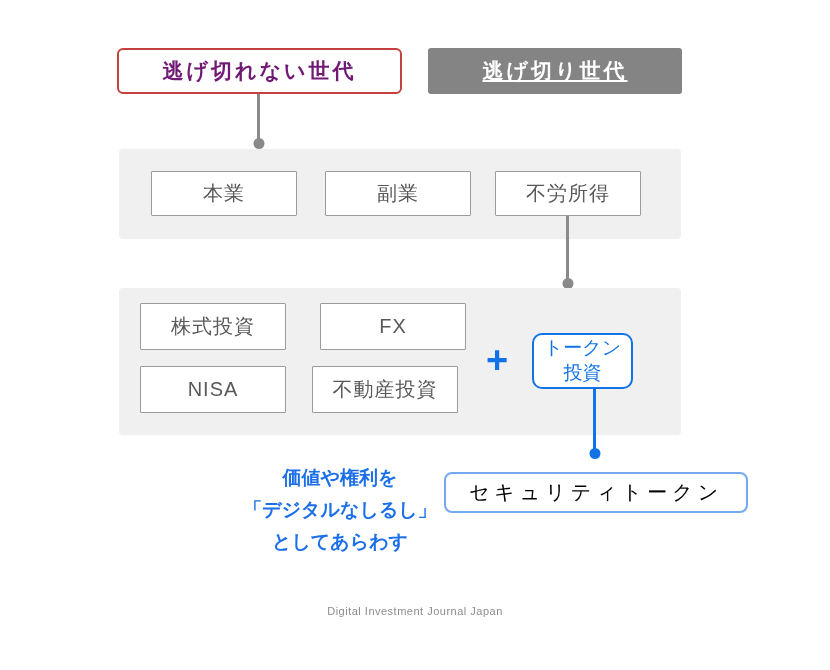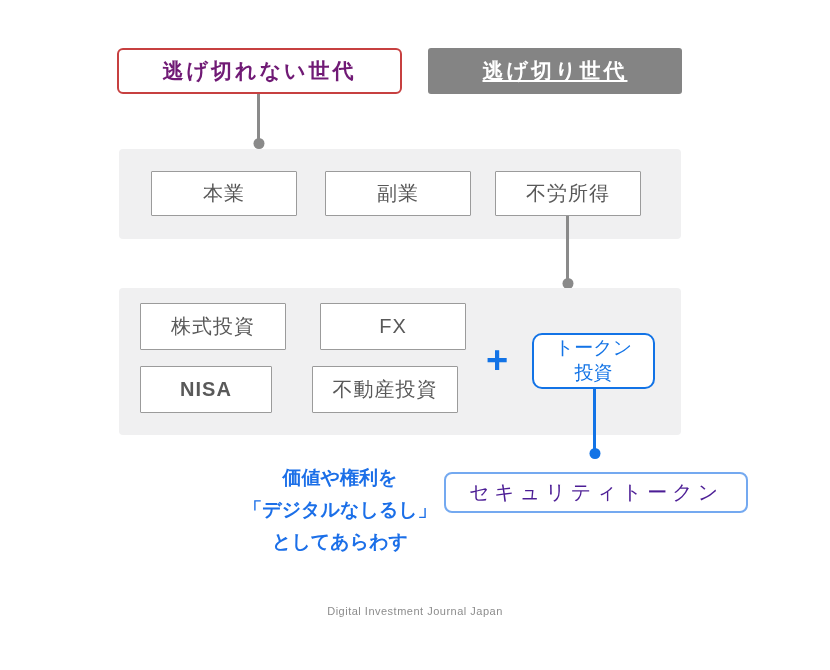--- a/index.html
+++ b/index.html
@@ -42,40 +42,40 @@
   .wbox {
     background:#ffffff; border:1px solid #9b9b9b; border-radius:1px;
     color:#595959; font-size:20px; letter-spacing:1px;
     display:flex; align-items:center; justify-content:center;
   }
   .inc0 { left:151px; top:171px; width:146px; height:45px; }
   .inc1 { left:325px; top:171px; width:146px; height:45px; }
   .inc2 { left:495px; top:171px; width:146px; height:45px; }
   .inv0 { left:140px; top:303px; width:146px; height:47px; }
   .inv1 { left:320px; top:303px; width:146px; height:47px; }
-  .inv2 { left:140px; top:366px; width:132px; height:47px;font-weight:bold; }
+  .inv2 { left:140px; top:366px; width:146px; height:47px; }
   .inv3 { left:312px; top:366px; width:146px; height:47px; }
 
   .plus {
     left:478px; top:336px; width:38px; height:48px;
     color:#1273e6; font-size:38px; font-weight:bold;
     display:flex; align-items:center; justify-content:center;
   }
 
   .token-invest {
-    left:532px; top:333px; width:123px; height:56px;
+    left:532px; top:333px; width:101px; height:56px;
     border:2px solid #1273e6; border-radius:10px; background:#ffffff;
     color:#1273e6; font-size:19px; line-height:1.3; text-align:center;
     display:flex; flex-direction:column; align-items:center; justify-content:center;
   }
 
   .token-item {
     left:444px; width:304px; height:41px;
     border:2px solid #74a9f0; border-radius:8px; background:#ffffff;
-    color:#4c1d95; font-size:20px; letter-spacing:5px;
+    color:#000000; font-size:20px; letter-spacing:5px;
     display:flex; align-items:center; justify-content:center;
   }
   .tok0 { top:472px; }
   .tok1 { top:520px; height:42px; }
 
   .annotation {
     left:233px; top:462px; width:214px;
     color:#1b6fe8; font-weight:bold; font-size:19px; line-height:32px;
     text-align:center; white-space:nowrap;
   }

